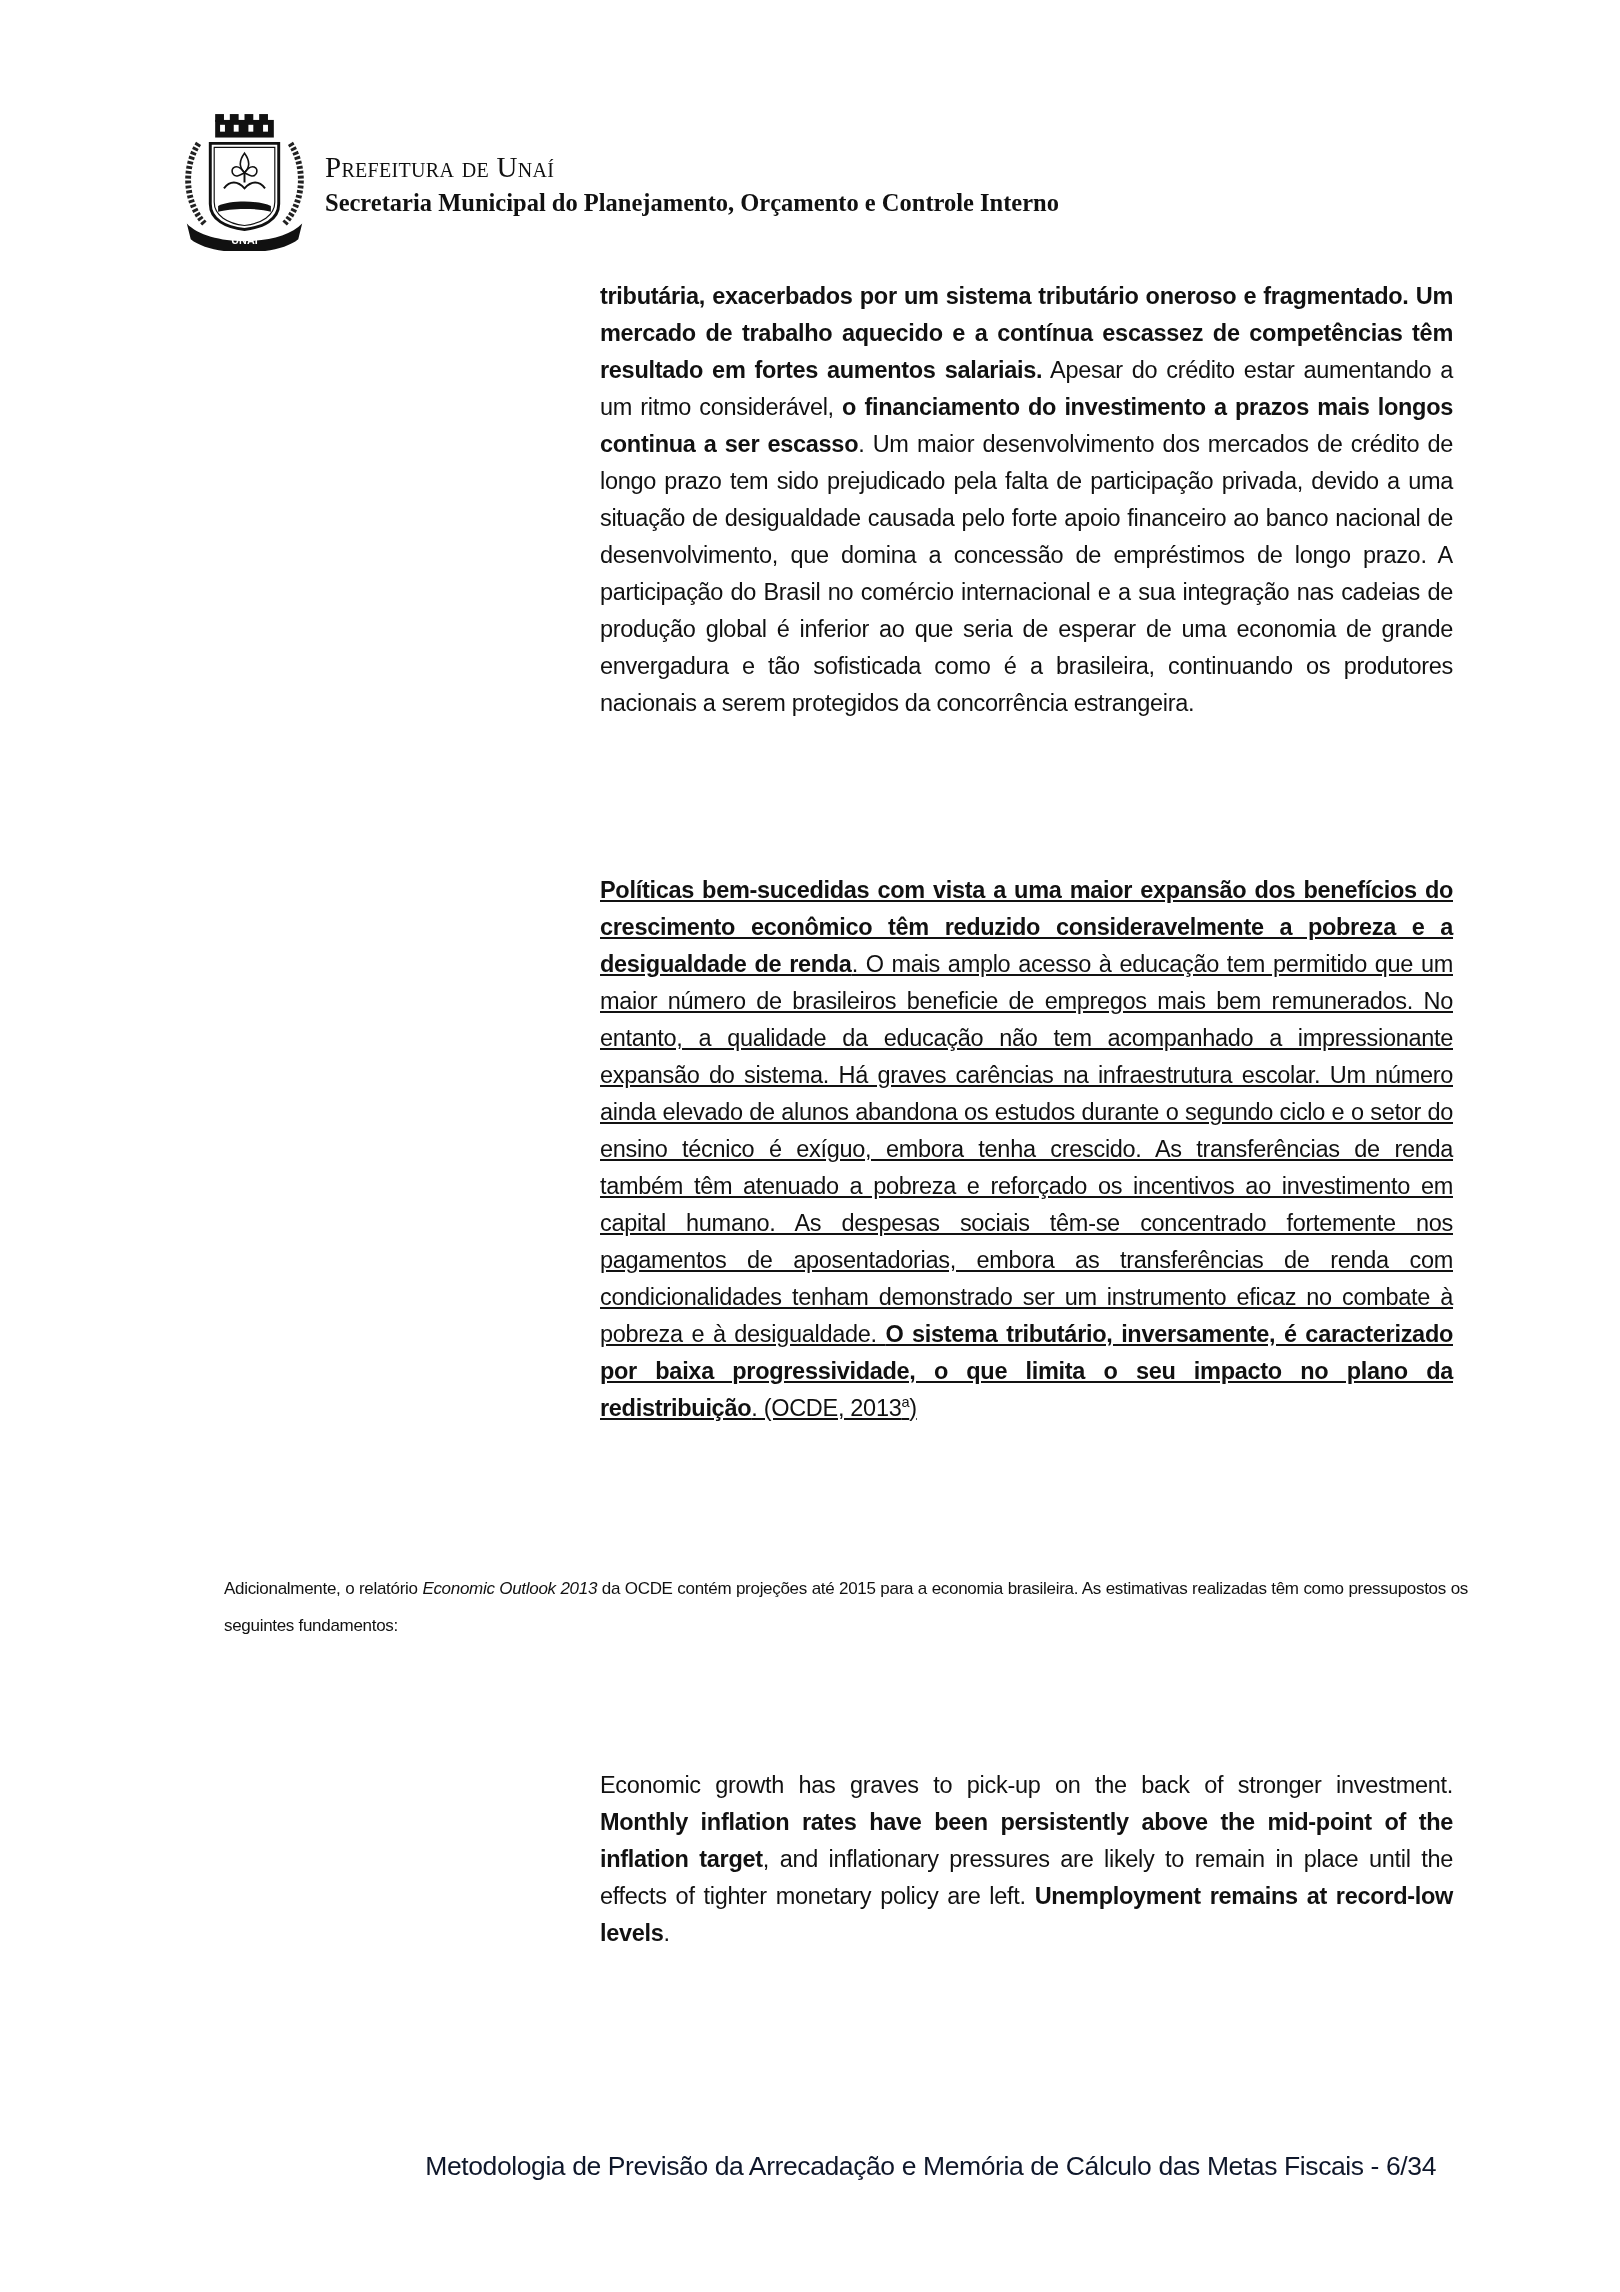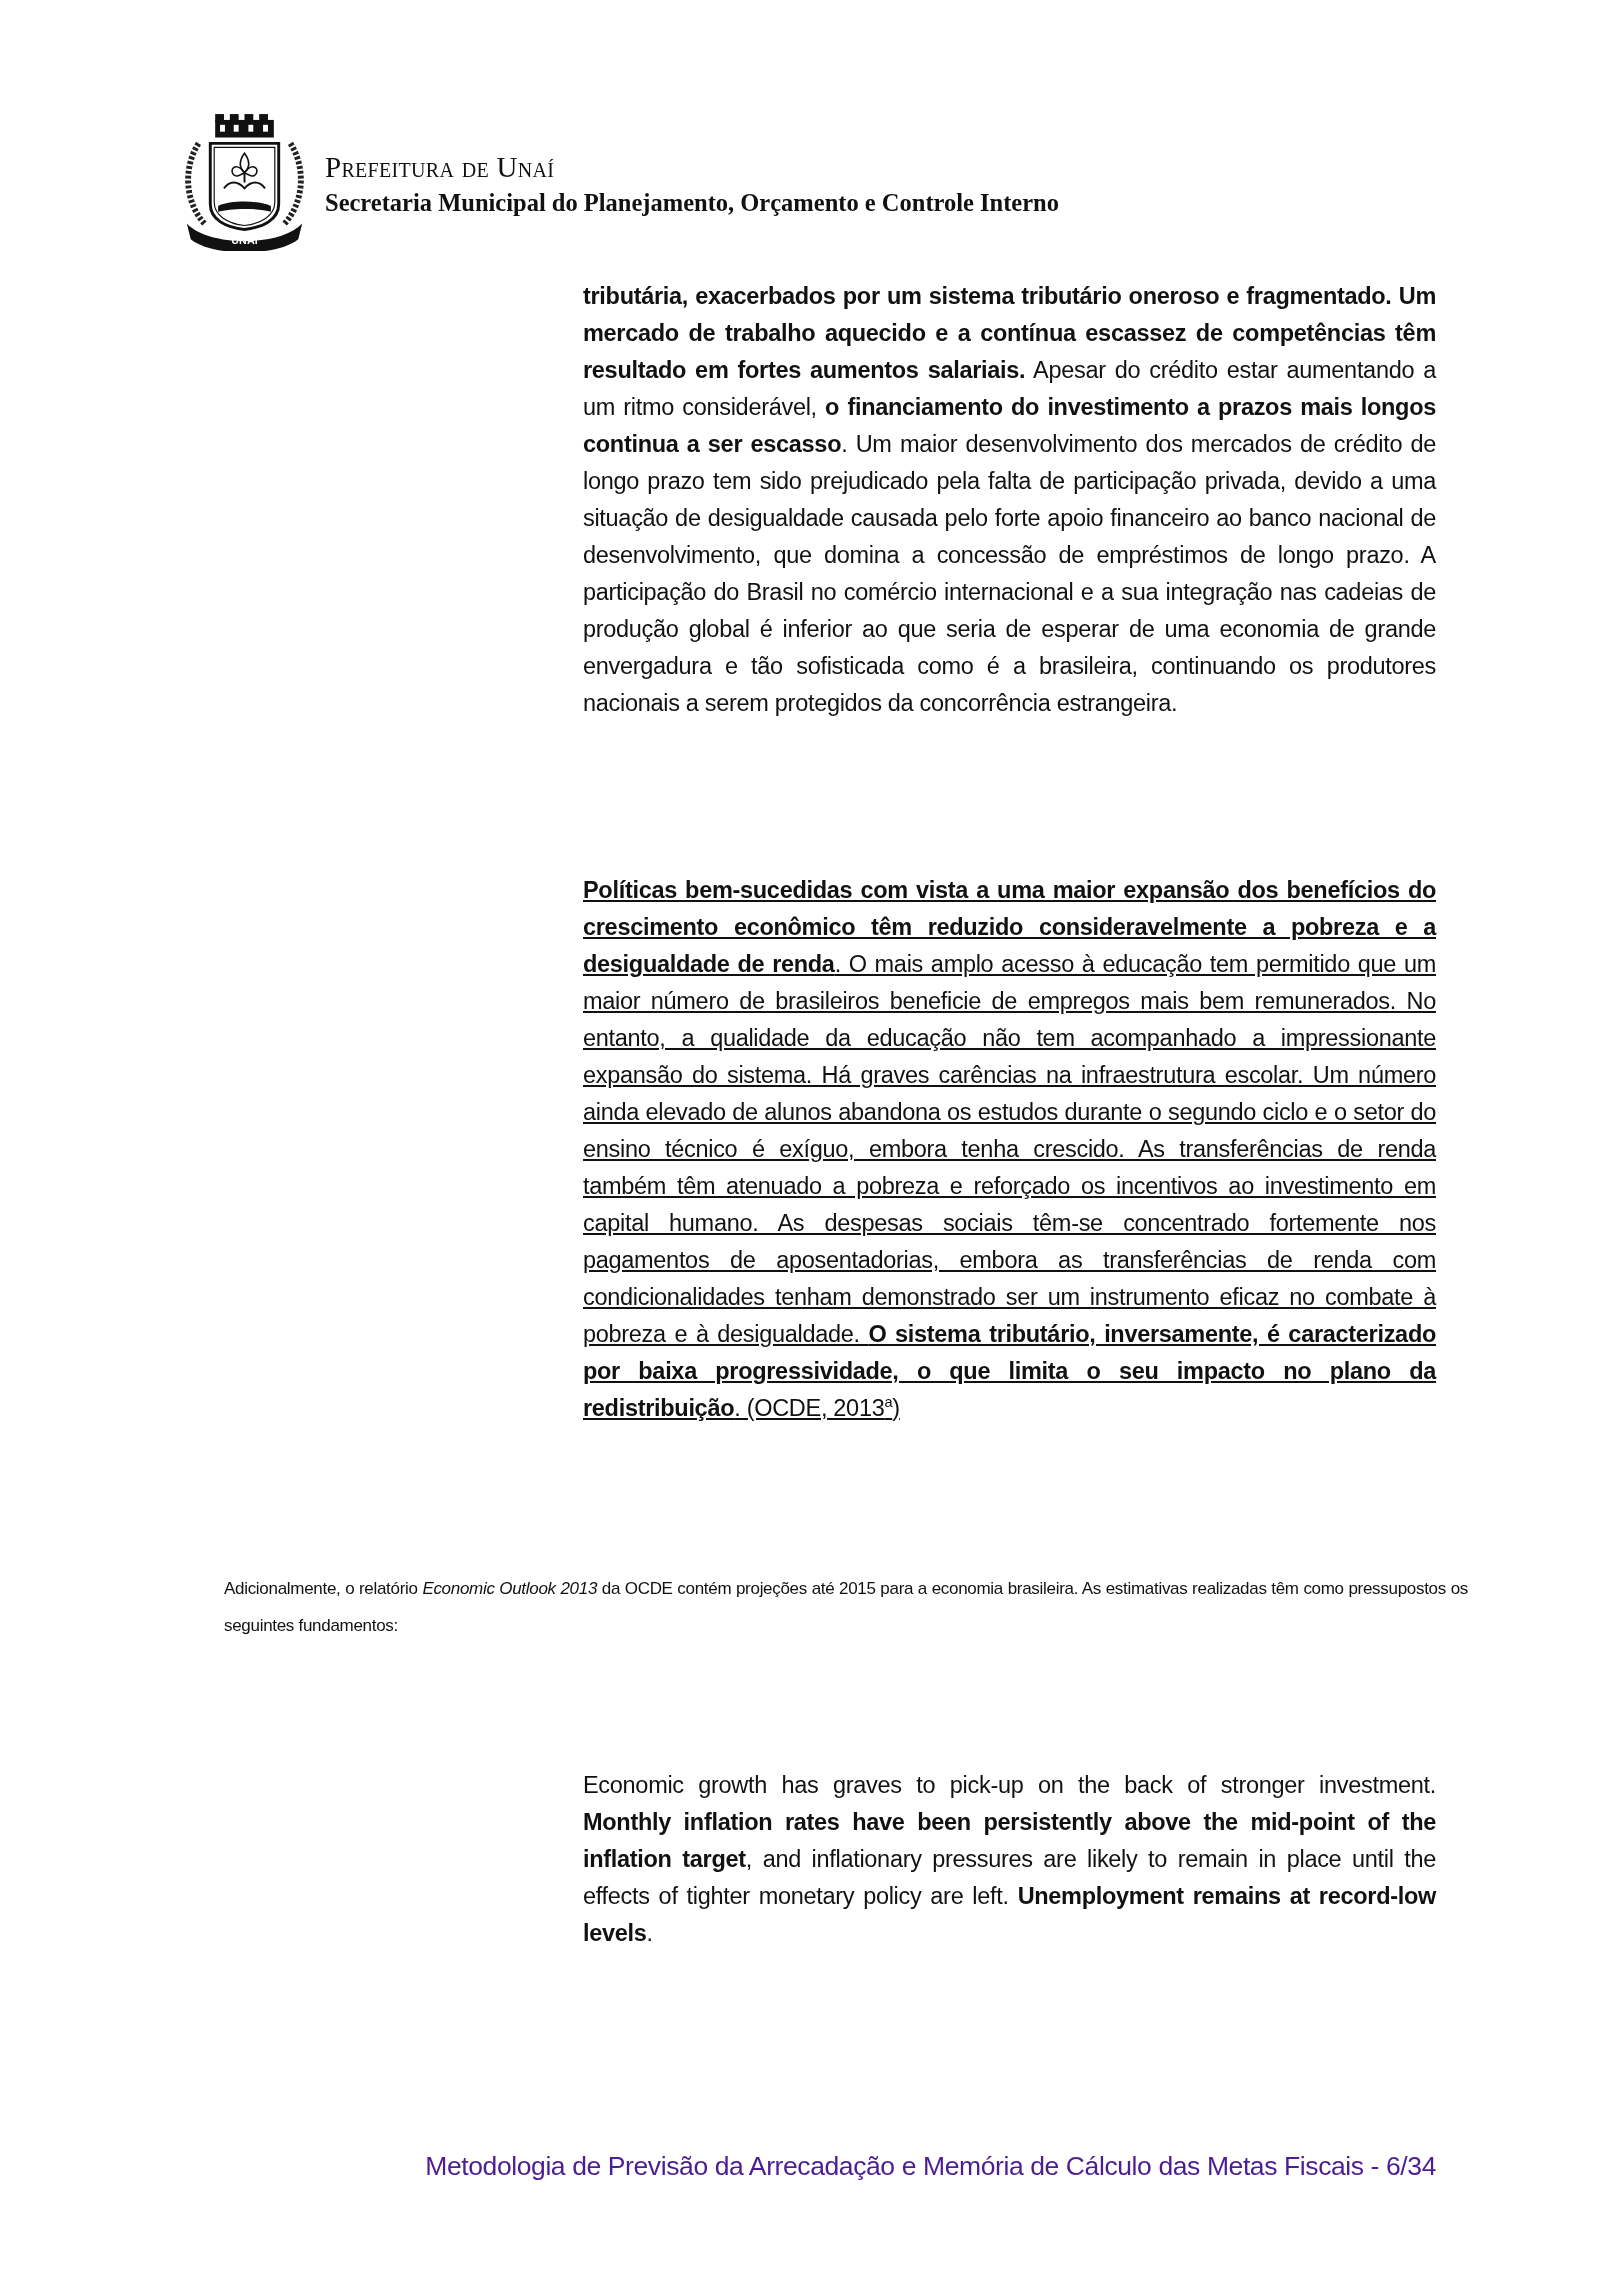--- a/index.html
+++ b/index.html
@@ -9,33 +9,33 @@
   
   .header { position: absolute; left: 179px; top: 106px; width: 1078px; height: 147px; }
   .logo { position: absolute; left: 0; top: 7.8px; width: 131px; height: 137px; }
   .hdr-lines { position: absolute; left: 146px; top: 0; font-family: "Liberation Serif", "DejaVu Serif", serif; color: #111; margin-top: 44px; }
   .hdr-title { font-size: 29px; line-height: 35px; font-variant: small-caps; letter-spacing: 0.3px; }
   .hdr-sec { font-size: 24.5px; line-height: 35px; font-weight: bold; }
   .hdr-dept { font-size: 24.5px; line-height: 33px; }
   .hdr-div { font-size: 23.5px; line-height: 35px; font-style: italic; }
 
   
-  .quote { position: absolute; left: 583px; width: 853px; font-family: "Liberation Sans", "DejaVu Sans", sans-serif;
+  .quote { position: absolute; left: 600px; width: 853px; font-family: "Liberation Sans", "DejaVu Sans", sans-serif;
            font-size: 23.5px; line-height: 37px; text-align: justify; letter-spacing: -0.3px; word-spacing: 0px; }
   .quote b { font-weight: bold; }
   .q1 { top: 278px; }
   .q2 { top: 872px; text-decoration: underline; }
   .q3 { top: 1767px; }
   .main { position: absolute; left: 192px; top: 1570px; width: 1244px; font-family: "Liberation Sans", "DejaVu Sans", sans-serif;
           font-size: 17px; line-height: 37px; text-align: justify; letter-spacing: -0.3px; margin-left: 32px; }
   .main i { font-style: italic; }
   sup { font-size: 62%; line-height: 0; vertical-align: 0.6em; }
 
   .footer { position: absolute; left: 260px; top: 2147px; width: 1176px; text-align: right;
-            font-family: "Liberation Sans", "DejaVu Sans", sans-serif; font-size: 26.5px; line-height: 39px; letter-spacing: -0.4px; color: #4c1d95; }
+            font-family: "Liberation Sans", "DejaVu Sans", sans-serif; font-size: 26.5px; line-height: 39px; letter-spacing: -0.4px; color: #0f172a; }
 </style>
 </head>
 <body>
 
 <div class="page">
 
   <div class="header">
     <svg class="logo" viewBox="0 0 134 140">
 
       <g fill="#111">

